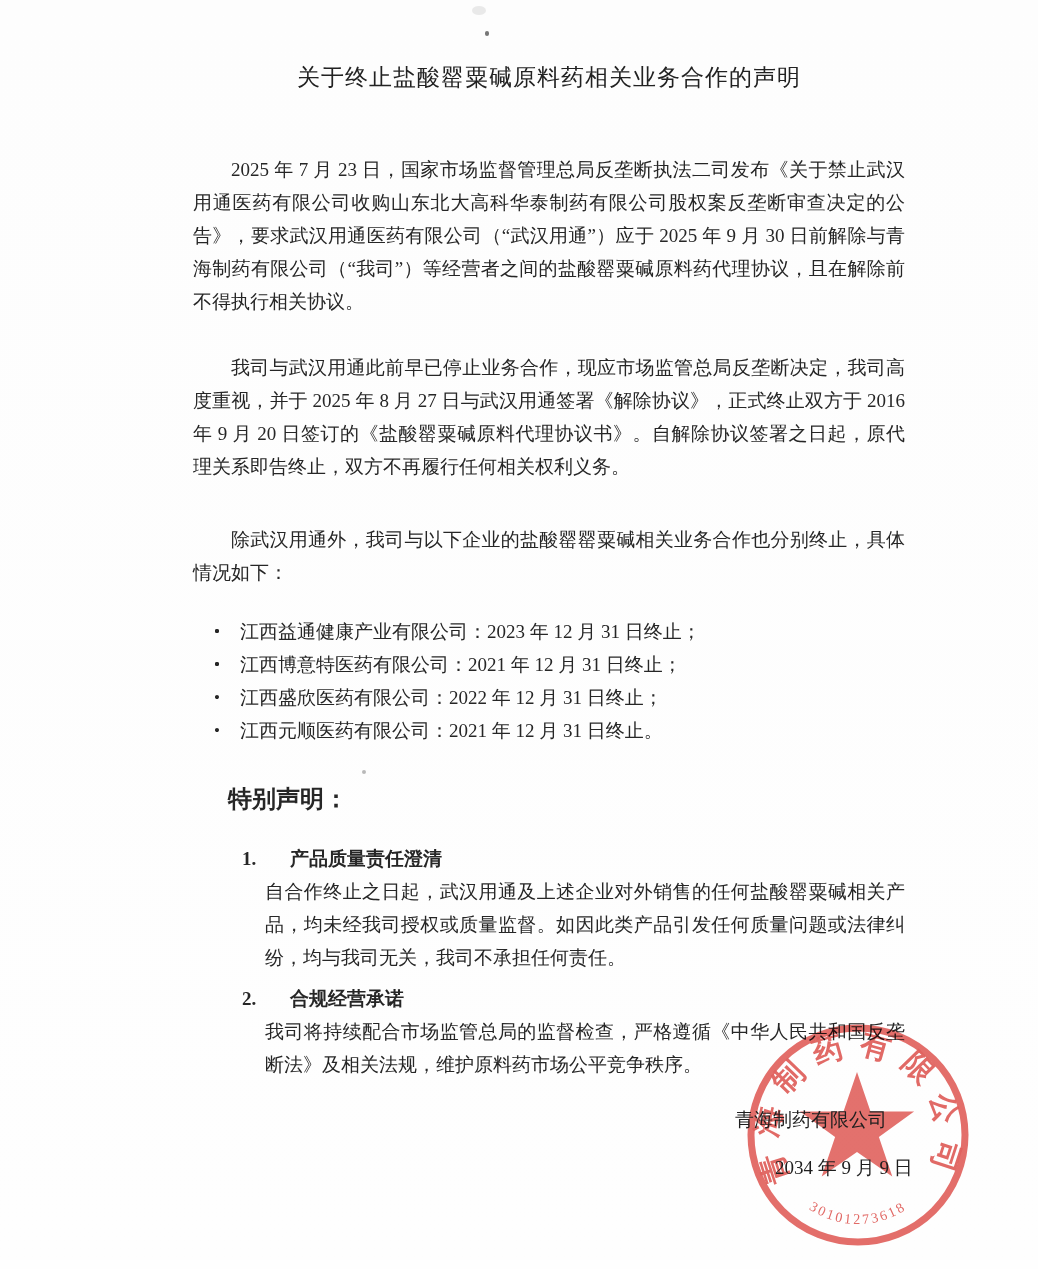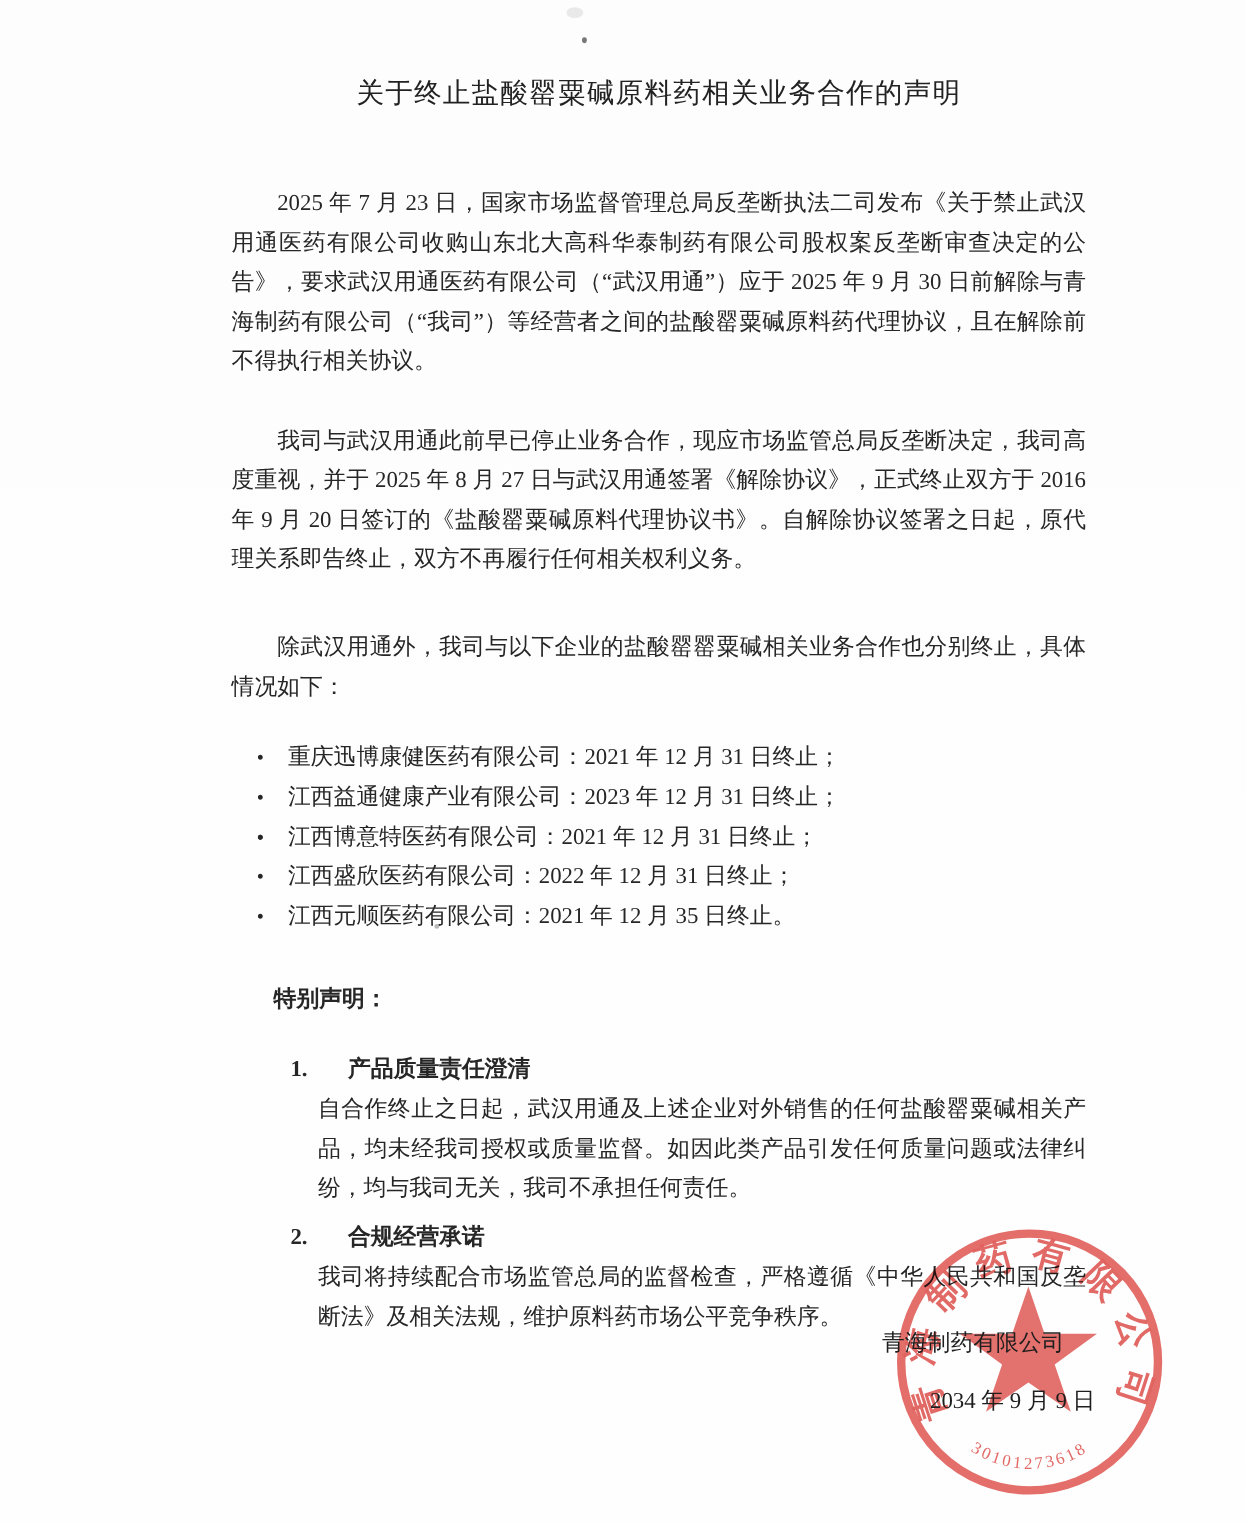--- a/index.html
+++ b/index.html
@@ -48,21 +48,21 @@
     text-align:left;
   }
   .bullet-list li .dot{
     position:absolute;
     left:-26px;top:0;
     font-size:17px;
   }
   .special-heading{
     margin:36px 0 0 35px;
     font-weight:bold;
-    font-size:19px;
+    font-size:24px;
     line-height:33px;
   }
   .numbered-item{
     margin-top:26px;
   }
   .numbered-head{
     display:flex;
     margin-left:49px;
     font-weight:bold;
     line-height:33px;
@@ -116,26 +116,26 @@
 <div class="page">
 
   <h1 class="doc-title">关于终止盐酸罂粟碱原料药相关业务合作的声明</h1>
 
   <div class="content">
     <p class="para first">2025 年 7 月 23 日，国家市场监督管理总局反垄断执法二司发布《关于禁止武汉用通医药有限公司收购山东北大高科华泰制药有限公司股权案反垄断审查决定的公告》，要求武汉用通医药有限公司（“武汉用通”）应于 2025 年 9 月 30 日前解除与青海制药有限公司（“我司”）等经营者之间的盐酸罂粟碱原料药代理协议，且在解除前不得执行相关协议。</p>
     <p class="para">我司与武汉用通此前早已停止业务合作，现应市场监管总局反垄断决定，我司高度重视，并于 2025 年 8 月 27 日与武汉用通签署《解除协议》，正式终止双方于 2016 年 9 月 20 日签订的《盐酸罂粟碱原料代理协议书》。自解除协议签署之日起，原代理关系即告终止，双方不再履行任何相关权利义务。</p>
     <p class="para" style="margin-bottom:0;margin-top:40px;">除武汉用通外，我司与以下企业的盐酸罂罂粟碱相关业务合作也分别终止，具体情况如下：</p>
 
     <ul class="bullet-list">
-      <li><span class="dot">•</span><span>重庆迅博康健医药有限公司：2021 年 12 月 31 日终止；</span></li>
+      <li><span class="dot">•</span></li>
       <li><span class="dot">•</span><span>江西益通健康产业有限公司：2023 年 12 月 31 日终止；</span></li>
       <li><span class="dot">•</span></li>
       <li><span class="dot">•</span><span>江西博意特医药有限公司：2021 年 12 月 31 日终止；</span></li>
       <li><span class="dot">•</span><span>江西盛欣医药有限公司：2022 年 12 月 31 日终止；</span></li>
-      <li><span class="dot">•</span><span>江西元顺医药有限公司：2021 年 12 月 35 日终止。</span></li>
+      <li><span class="dot">•</span><span>江西元顺医药有限公司：2021 年 12 月 31 日终止。</span></li>
     </ul>
 
     <div class="special-heading">特别声明：</div>
 
     <div class="numbered-item">
       <div class="numbered-head">
         <span class="num">1.</span>
         <span>产品质量责任澄清</span>
       </div>
       <div class="numbered-body">自合作终止之日起，武汉用通及上述企业对外销售的任何盐酸罂粟碱相关产品，均未经我司授权或质量监督。如因此类产品引发任何质量问题或法律纠纷，均与我司无关，我司不承担任何责任。</div>

